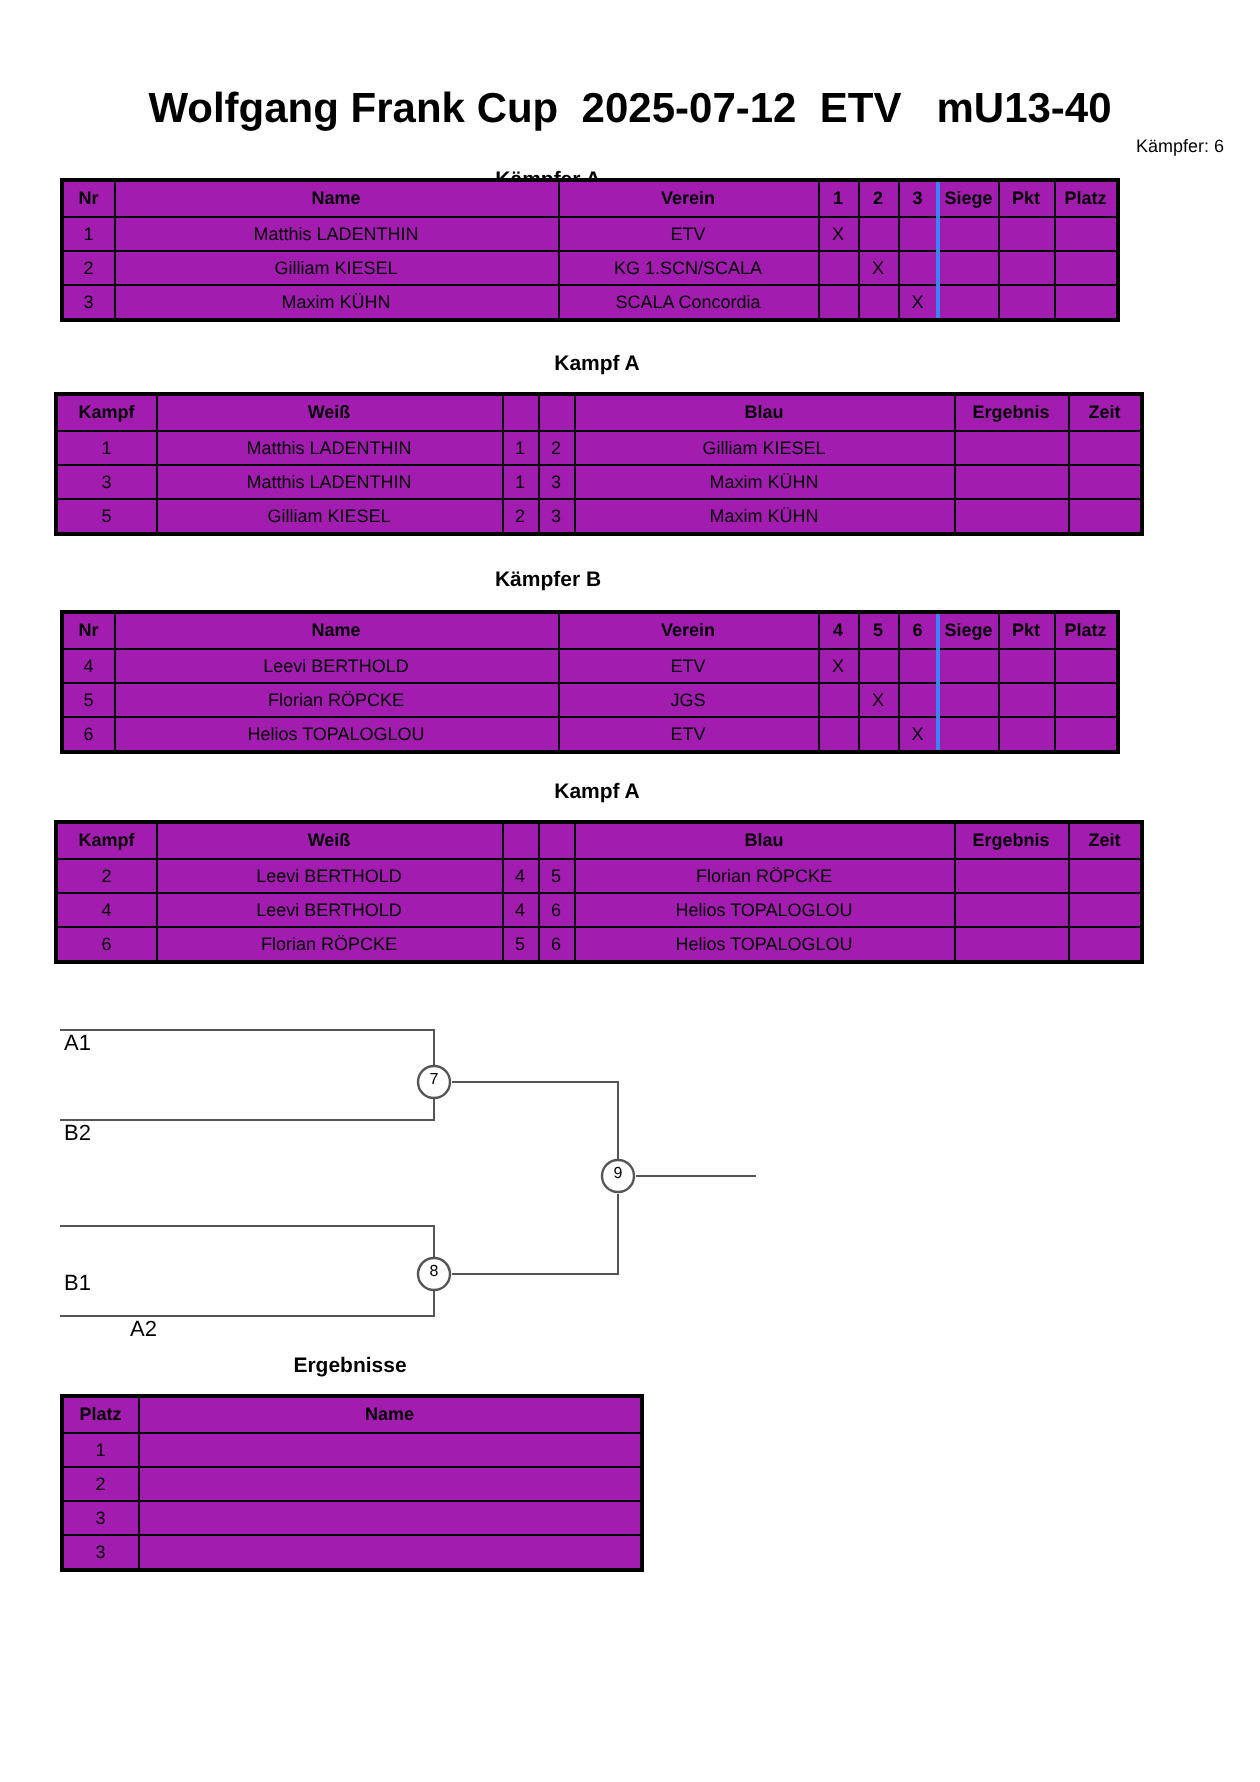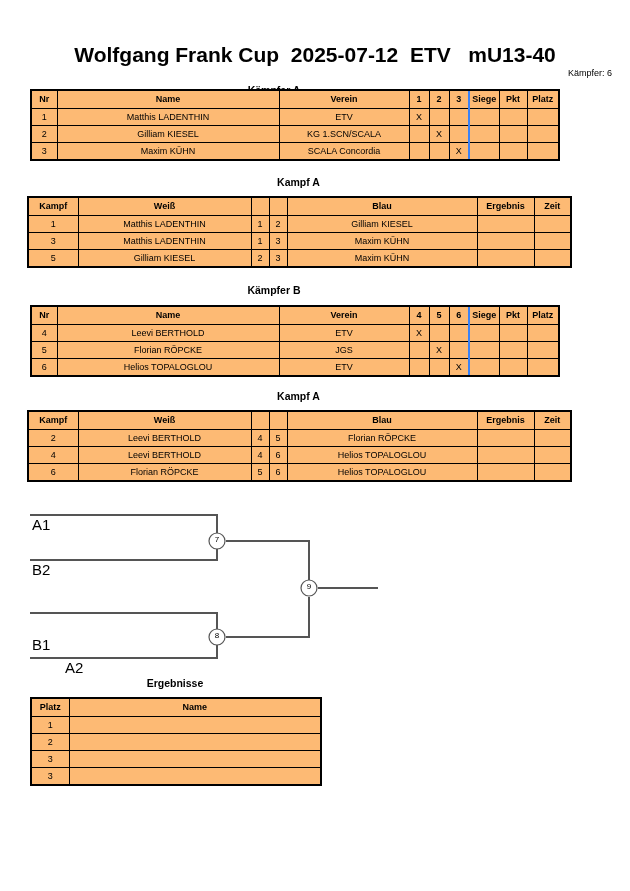--- a/index.html
+++ b/index.html
@@ -45,21 +45,21 @@
     text-align: center;
     white-space: pre;
   }
 
   
   .tbl {
     position: absolute;
     border-collapse: collapse;
     table-layout: fixed;
     font-size: 9px;
-    background: #fdba74;
+    background: #a21caf;
   }
   .tbl td, .tbl th {
     border: 1px solid #000000;
     padding: 0;
     height: 16px;
     line-height: 16px;
     font-weight: normal;
     overflow: hidden;
     white-space: nowrap;
   }
@@ -86,21 +86,21 @@
   .bracket {
     position: absolute;
     left: 0;
     top: 0;
     width: 630px;
     height: 891px;
     pointer-events: none;
   }
   .bk-label {
     position: absolute;
-    font-size: 15px;
+    font-size: 11px;
     white-space: pre;
   }
 </style>
 </head>
 <body>
 
 <div class="doc-title">Wolfgang Frank Cup  2025-07-12  ETV   mU13-40</div>
 <div class="fighter-count">Kämpfer: 6</div>
 
 <div class="caption" style="top:52px; left:30px; width:488px;margin-top:32px;">Kämpfer A</div>

